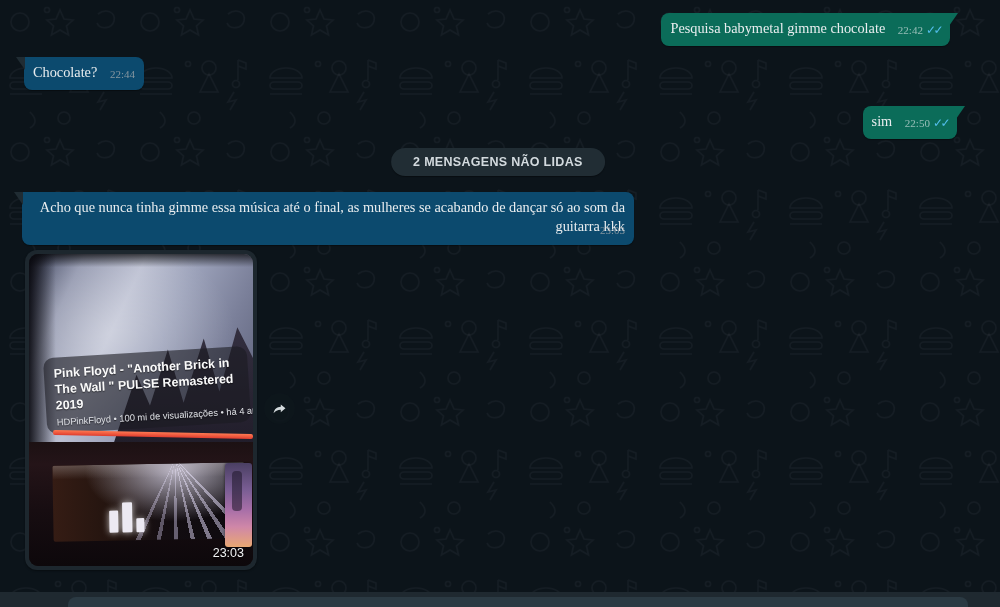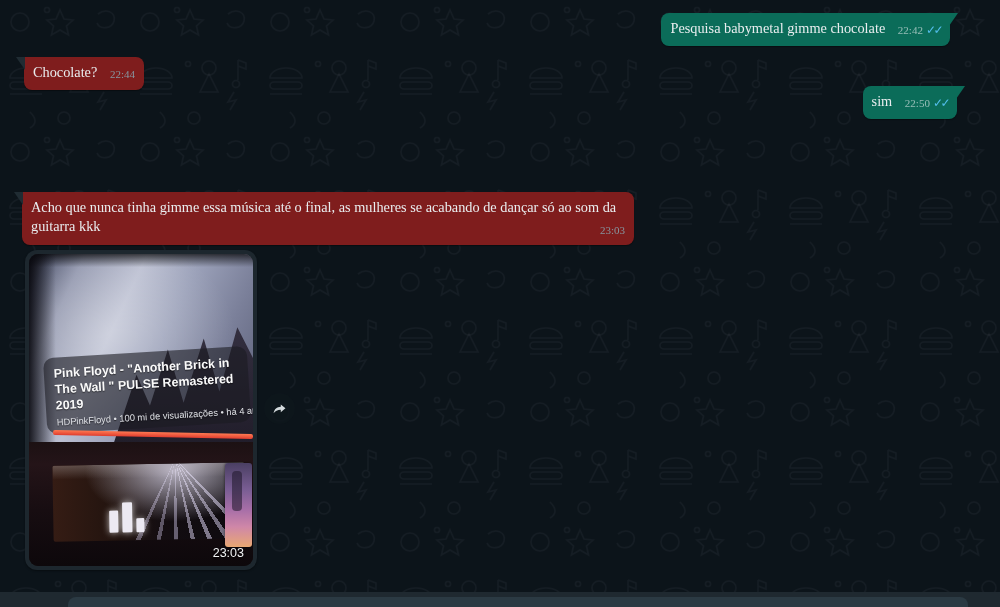--- a/index.html
+++ b/index.html
@@ -11,21 +11,21 @@
   }
   #doodle-bg{position:absolute;inset:0;z-index:0;}
 
   
   .bubble{
     position:absolute; z-index:2; border-radius:8px;
     padding:6px 9px 7px 9px; font-size:14.3px; line-height:19px;
     box-shadow:0 1px 1px rgba(0,0,0,.35);
     font-family:Liberation Serif, serif;
   }
-  .in{background:#7f1d1d;}
+  .in{background:#0c4a6e;text-align:right;}
   .out{background:#0b6c59;}
   .has-tail-r{border-top-right-radius:0;}
   .has-tail-l{border-top-left-radius:0;}
   .tail{position:absolute;top:0;width:9px;height:13px;}
   .tail.r{right:-8px;background:#0b6c59;clip-path:polygon(0 0,100% 0,0 100%);}
   .tail.l{left:-8px;background:#202c33;clip-path:polygon(0 0,100% 0,100% 100%);}
   .msg-line{white-space:nowrap;}
   .meta{display:inline-block;margin-left:9px;font-size:11px;color:rgba(233,237,239,.62);transform:translateY(1px);}
   .in .meta{color:#8696a0;}
   .ticks{color:#53bdeb;letter-spacing:-2.5px;font-size:12px;margin-left:3px;}
@@ -153,28 +153,29 @@
   </div>
 
   <div class="bubble in has-tail-l" style="top:57px;left:24px;">
     <div class="tail l"></div>
     <span class="msg-line">
       <span>Chocolate?</span>
       <span class="meta">22:44</span>
     </span>
   </div>
 
-  <div class="bubble out has-tail-r" style="top:86px;right:43px;">
+  <div class="bubble out has-tail-r" style="top:106px;right:43px;">
     <div class="tail r"></div>
     <span class="msg-line">
       <span>sim</span>
       <span class="meta"><span>22:50</span><span class="ticks">✓✓</span></span>
     </span>
   </div>
 
+  <div id="unread-divider">2 MENSAGENS NÃO LIDAS</div>
 
   <div class="bubble in has-tail-l" id="msg-in2" style="top:192px;left:22px;">
     <div class="tail l"></div>
     <span>Acho que nunca tinha gimme essa música até o final, as mulheres se acabando de dançar só ao som da guitarra kkk</span>
     <span class="time-abs">23:03</span>
   </div>
 
   <div id="video-msg">
     <div id="video-thumb">
       <div class="thumb-top"></div>

